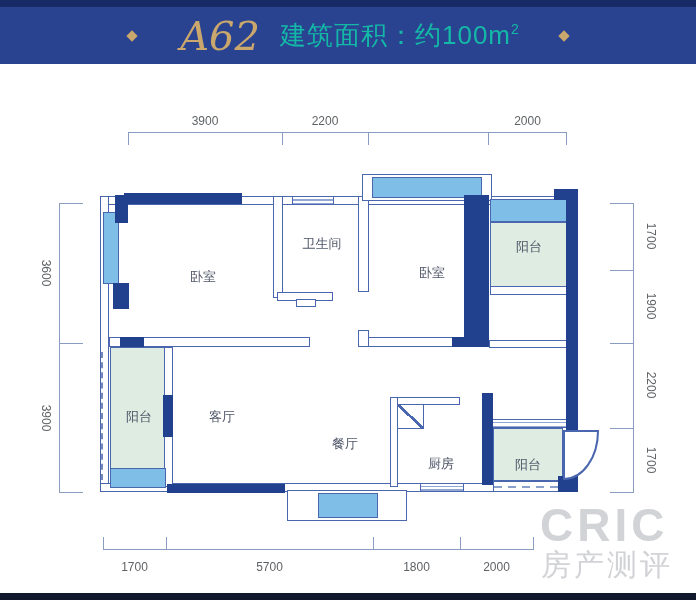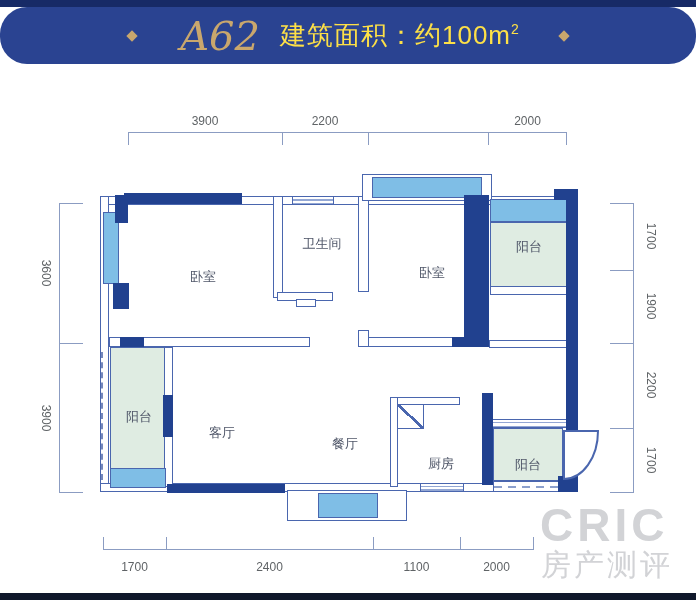--- a/index.html
+++ b/index.html
@@ -1,25 +1,25 @@
 <!DOCTYPE html>
 <html><head>
 <meta charset="utf-8">
 <style>
   html,body{margin:0;padding:0;background:#fff;}
   .screen{position:relative;width:696px;height:600px;background:#ffffff;overflow:hidden;
           font-family:"Liberation Sans","DejaVu Sans",sans-serif;}
   
   .top-strip{position:absolute;left:0;top:0;width:696px;height:7px;background:#172a66;}
   .banner{position:absolute;left:0;top:7px;width:696px;height:57px;background:#2a4391;
-          display:flex;align-items:center;justify-content:center;border-radius:27px;}
+          display:flex;align-items:center;justify-content:center;}
   .diamond{width:8px;height:8px;background:#c9a76d;transform:rotate(45deg);flex:0 0 auto;}
   .unit-script{color:#c9a76d;font-family:"DejaVu Serif","Liberation Serif",serif;
                font-style:italic;font-size:40px;line-height:1;margin:0 14px 0 44px;}
-  .area-text{color:#fde047;font-size:26px;letter-spacing:1px;margin:0 40px 0 6px;}
+  .area-text{color:#14b8a6;font-size:26px;letter-spacing:1px;margin:0 40px 0 6px;}
   .area-text sup{font-size:14px;}
   .bottom-strip{position:absolute;left:0;top:593px;width:696px;height:7px;background:#10182b;}
   
   .wo{position:absolute;background:#fff;border:1.5px solid #4a66ae;box-sizing:border-box;z-index:2;}
   .wn{position:absolute;background:#21418f;z-index:4;}
   .win{position:absolute;background:#7fbee6;border:1.5px solid #4a66ae;box-sizing:border-box;z-index:3;}
   .wh{position:absolute;border:1.5px solid #4a66ae;box-sizing:border-box;z-index:3;
       background:repeating-linear-gradient(180deg,#ffffff 0 2px,#93a7d4 2px 3.5px);}
   .wdash{position:absolute;background:#fff;border:1.5px solid #4a66ae;box-sizing:border-box;z-index:3;
       background-image:repeating-linear-gradient(90deg,#8ca0cc 0 8px,transparent 8px 14px);
@@ -105,21 +105,21 @@
   <div class="flue" style="left:397px;top:404px;width:27px;height:25px"></div>
   <svg class="door" style="left:560px;top:427px" width="42" height="56" viewBox="0 0 42 56">
     <path d="M4 4 L38 4 A34 48 0 0 1 4 52 Z" fill="#ffffff" stroke="#4a66ae" stroke-width="2"></path>
   </svg>
 
   <div class="room" style="left:171px;top:268px">卧室</div>
   <div class="room" style="left:290px;top:235px">卫生间</div>
   <div class="room" style="left:400px;top:264px">卧室</div>
   <div class="room" style="left:497px;top:238px">阳台</div>
   <div class="room" style="left:107px;top:408px">阳台</div>
-  <div class="room" style="left:190px;top:424px">客厅</div>
+  <div class="room" style="left:190px;top:408px">客厅</div>
   <div class="room" style="left:313px;top:435px">餐厅</div>
   <div class="room" style="left:409px;top:455px">厨房</div>
   <div class="room" style="left:496px;top:456px">阳台</div>
 
   <div class="dline" style="left:128px;top:132px;width:439px;height:1px"></div>
   <div class="dtick" style="left:128px;top:132px;width:1px;height:13px"></div>
   <div class="dtick" style="left:282px;top:132px;width:1px;height:13px"></div>
   <div class="dtick" style="left:368px;top:132px;width:1px;height:13px"></div>
   <div class="dtick" style="left:488px;top:132px;width:1px;height:13px"></div>
   <div class="dtick" style="left:566px;top:132px;width:1px;height:13px"></div>
@@ -127,22 +127,22 @@
   <div class="dlab" style="left:282px;top:114px;width:86px">2200</div>
   <div class="dlab" style="left:488px;top:114px;width:79px">2000</div>
 
   <div class="dline" style="left:103px;top:549px;width:430px;height:1px"></div>
   <div class="dtick" style="left:103px;top:537px;width:1px;height:13px"></div>
   <div class="dtick" style="left:166px;top:537px;width:1px;height:13px"></div>
   <div class="dtick" style="left:373px;top:537px;width:1px;height:13px"></div>
   <div class="dtick" style="left:460px;top:537px;width:1px;height:13px"></div>
   <div class="dtick" style="left:533px;top:537px;width:1px;height:13px"></div>
   <div class="dlab" style="left:103px;top:560px;width:63px">1700</div>
-  <div class="dlab" style="left:166px;top:560px;width:207px">2400</div>
-  <div class="dlab" style="left:373px;top:560px;width:87px">1100</div>
+  <div class="dlab" style="left:166px;top:560px;width:207px">5700</div>
+  <div class="dlab" style="left:373px;top:560px;width:87px">1800</div>
   <div class="dlab" style="left:460px;top:560px;width:73px">2000</div>
 
   <div class="dline" style="left:59px;top:203px;width:1px;height:290px"></div>
   <div class="dtick" style="left:59px;top:203px;width:24px;height:1px"></div>
   <div class="dtick" style="left:59px;top:343px;width:24px;height:1px"></div>
   <div class="dtick" style="left:59px;top:492px;width:24px;height:1px"></div>
   <div class="dlab v" style="left:16px;top:265px">3600</div>
   <div class="dlab v" style="left:16px;top:410px">3900</div>
 
   <div class="dline" style="left:633px;top:203px;width:1px;height:290px"></div>

